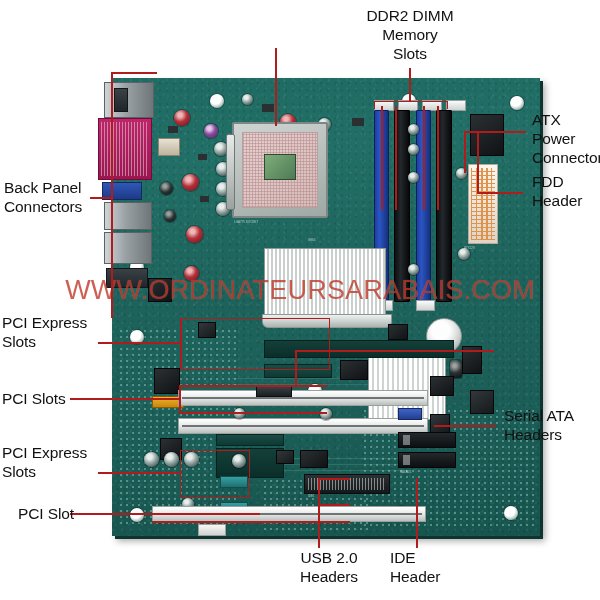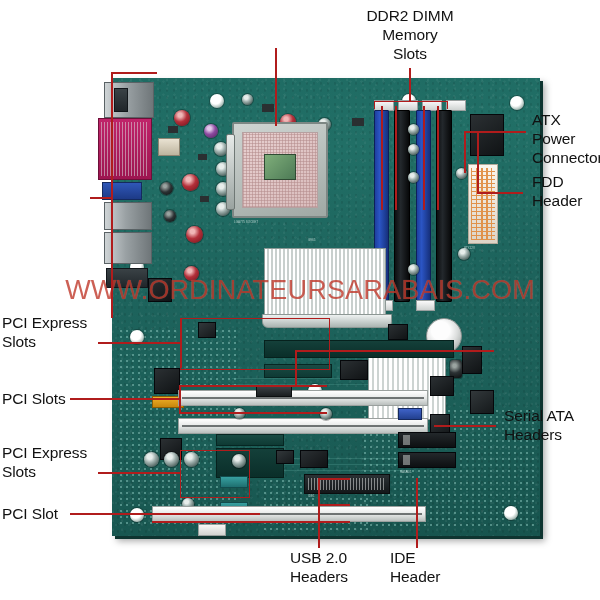--- a/index.html
+++ b/index.html
@@ -337,34 +337,36 @@
   <div class="label center" style="left:355px;top:6px;width:110px;">DDR2 DIMM
 Memory
 Slots</div>
 
   <div class="label left" style="left:532px;top:110px;width:68px;">ATX Power
 Connector</div>
 
   <div class="label left" style="left:532px;top:172px;width:62px;">FDD
 Header</div>
 
+  <div class="label left" style="left:4px;top:178px;width:104px;">Back Panel
+Connectors</div>
 
   <div class="label left" style="left:2px;top:313px;width:96px;">PCI Express
 Slots</div>
 
   <div class="label left" style="left:2px;top:389px;width:90px;">PCI Slots</div>
 
   <div class="label left" style="left:2px;top:443px;width:96px;">PCI Express
 Slots</div>
 
-  <div class="label left" style="left:2px;top:504px;width:88px;">PCI Slot</div>
+  <div class="label left" style="left:2px;top:504px;width:88px;text-align:center;">PCI Slot</div>
 
 
   <div class="label left" style="left:504px;top:406px;width:94px;">Serial ATA
 Headers</div>
 
-  <div class="label left" style="left:290px;top:548px;width:78px;">USB 2.0
+  <div class="label left" style="left:290px;top:548px;width:78px;text-align:center;">USB 2.0
 Headers</div>
 
   <div class="label left" style="left:390px;top:548px;width:72px;">IDE
 Header</div>
 
 </div>
 
 </body></html>

